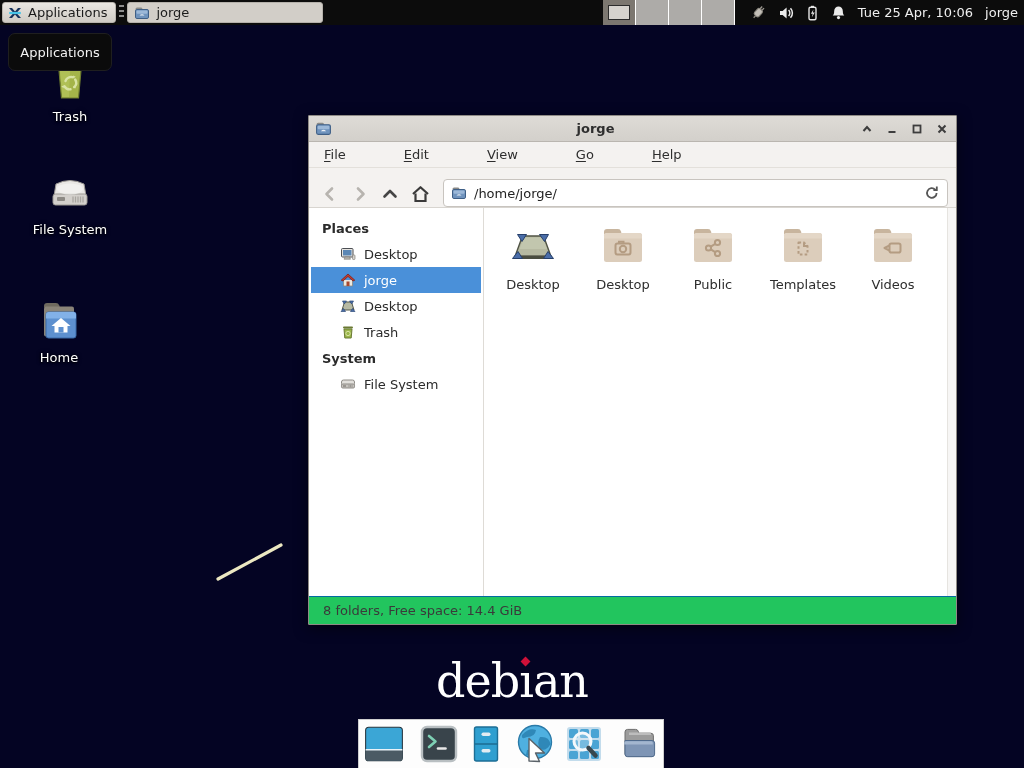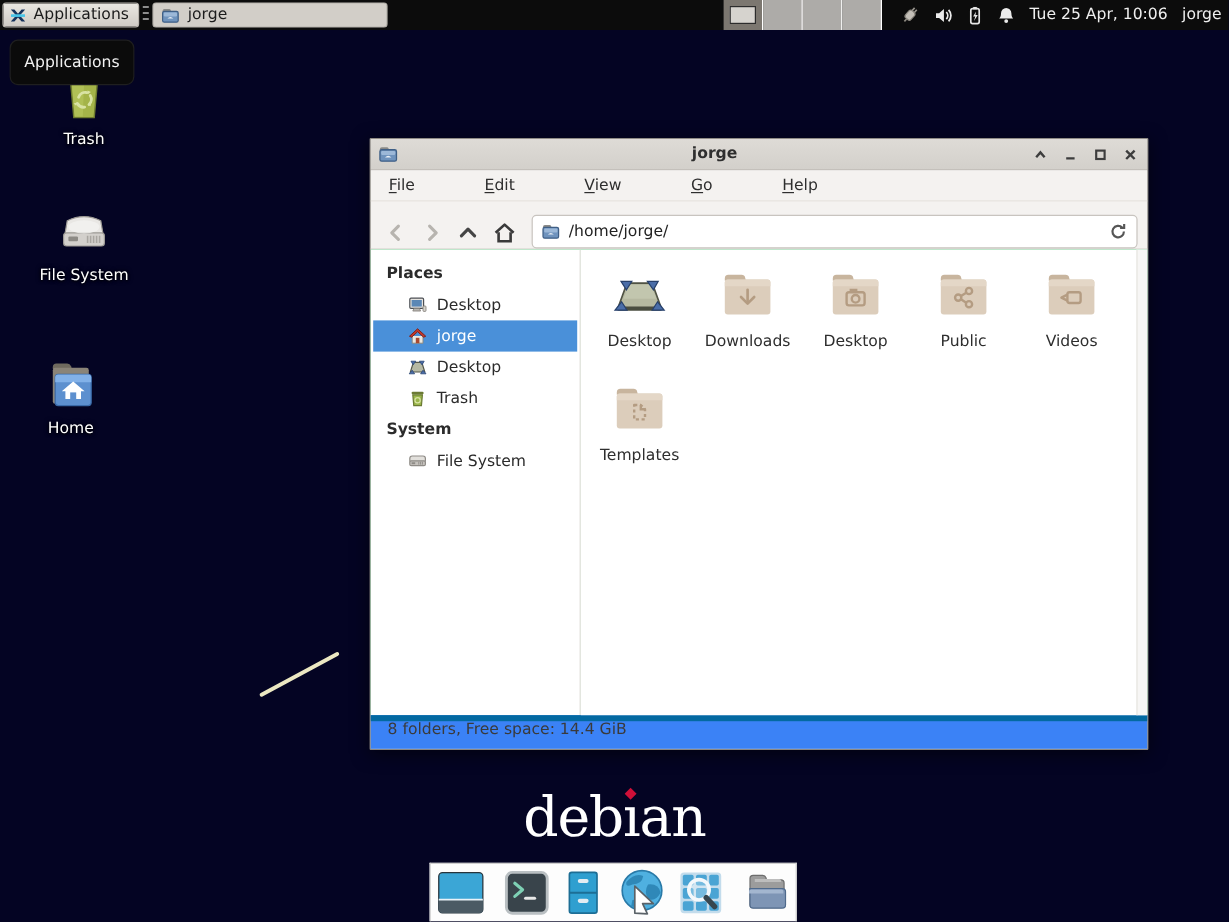--- a/index.html
+++ b/index.html
@@ -101,22 +101,22 @@
   .side-item.selected { background:#4a90d9; color:#fff; }
   .main-view { flex:1; position:relative; background:#fff; }
   .scroll-strip { position:absolute; right:0; top:0; bottom:0; width:9px; background:#f7f6f5; border-left:1px solid #e6e4e0; }
   .file-grid {
     display:grid; grid-template-columns:repeat(5,90px); grid-auto-rows:95px;
     padding:14px 0 0 4px;
   }
   .file-item { display:flex; flex-direction:column; align-items:center; }
   .file-item .lbl { margin-top:7px; color:#2e2e2e; }
   .statusbar {
-    height:28px; background:#3b82f6; border-top:5px solid #0369a1;
-    display:flex; align-items:flex-start; padding-left:14px; color:#3a3a3a;
+    height:28px; background:#22c55e; border-top:1px solid #0369a1;
+    display:flex; align-items:center; padding-left:14px; color:#3a3a3a;
   }
 
   
   .dock {
     position:absolute; left:358px; top:719px; width:306px; height:49px;
     background:#fdfdfd; border:1px solid #cfcfcf; border-bottom:none;
     display:flex; align-items:center; padding:0 4px; gap:7px; z-index:30;
   }
   .dock-sep { width:1px; height:42px; background:#c6c6c6; }
 </style>
@@ -423,34 +423,20 @@
               <path d="M8.5 12.5 h9 l-4.5 7 z" fill="#4a6da8" stroke="#27406b" stroke-width="1"></path>
               <path d="M30.5 12.5 h9 l-4 7 z" fill="#4a6da8" stroke="#27406b" stroke-width="1"></path>
               <path d="M3.5 36.5 h10 l-4.5-7 z" fill="#4a6da8" stroke="#27406b" stroke-width="1"></path>
               <path d="M34.5 36.5 h10 l-5.5-7 z" fill="#4a6da8" stroke="#27406b" stroke-width="1"></path>
             </svg>
           </span>
           <span class="lbl">Desktop</span>
         </div>
 
 
-        <div class="file-item">
-          <span>
-            <svg width="48" height="48" viewBox="0 0 48 48">
-              <path d="M5 10 q0-3 3-3 h11 q2.4 0 3 2.4 l.6 2.6 h-17.6 z" fill="#c8b59e"></path>
-              <rect x="5" y="11" width="38" height="29" rx="2.5" fill="#dccdbb"></rect>
-              <path d="M5 13.5 q0-2.5 2.5-2.5 h33 q2.5 0 2.5 2.5 v3 h-38 z" fill="#e4d7c7"></path>
-              <g stroke="#b49c82" stroke-width="2.2" fill="none" stroke-linecap="round" stroke-linejoin="round">
-                <path d="M24 19.5 v11"></path>
-                <path d="M18.5 25.5 l5.5 5.5 l5.5-5.5"></path>
-              </g>
-            </svg>
-          </span>
-          <span class="lbl">Downloads</span>
-        </div>
 
 
         <div class="file-item">
           <span>
             <svg width="48" height="48" viewBox="0 0 48 48">
               <path d="M5 10 q0-3 3-3 h11 q2.4 0 3 2.4 l.6 2.6 h-17.6 z" fill="#c8b59e"></path>
               <rect x="5" y="11" width="38" height="29" rx="2.5" fill="#dccdbb"></rect>
               <path d="M5 13.5 q0-2.5 2.5-2.5 h33 q2.5 0 2.5 2.5 v3 h-38 z" fill="#e4d7c7"></path>
               <g stroke="#b49c82" stroke-width="2" fill="none">
                 <rect x="16.5" y="21.5" width="15" height="11" rx="2"></rect>
@@ -478,42 +464,42 @@
           </span>
           <span class="lbl">Public</span>
         </div>
 
         <div class="file-item">
           <span>
             <svg width="48" height="48" viewBox="0 0 48 48">
               <path d="M5 10 q0-3 3-3 h11 q2.4 0 3 2.4 l.6 2.6 h-17.6 z" fill="#c8b59e"></path>
               <rect x="5" y="11" width="38" height="29" rx="2.5" fill="#dccdbb"></rect>
               <path d="M5 13.5 q0-2.5 2.5-2.5 h33 q2.5 0 2.5 2.5 v3 h-38 z" fill="#e4d7c7"></path>
+              <g stroke="#b49c82" stroke-width="2" fill="none" stroke-dasharray="2.6 2.2" stroke-linejoin="round">
+                <path d="M19.5 20.5 h5.5 l3.5 3.5 v8.5 h-9 z"></path>
+              </g>
+              <path d="M25 20.5 v3.5 h3.5" stroke="#b49c82" stroke-width="2" fill="none"></path>
+            </svg>
+          </span>
+          <span class="lbl">Templates</span>
+        </div>
+
+        <div class="file-item">
+          <span>
+            <svg width="48" height="48" viewBox="0 0 48 48">
+              <path d="M5 10 q0-3 3-3 h11 q2.4 0 3 2.4 l.6 2.6 h-17.6 z" fill="#c8b59e"></path>
+              <rect x="5" y="11" width="38" height="29" rx="2.5" fill="#dccdbb"></rect>
+              <path d="M5 13.5 q0-2.5 2.5-2.5 h33 q2.5 0 2.5 2.5 v3 h-38 z" fill="#e4d7c7"></path>
               <g stroke="#b49c82" stroke-width="2" fill="none" stroke-linejoin="round">
                 <rect x="20.5" y="21.5" width="11" height="9" rx="1.8"></rect>
                 <path d="M20.5 23.5 L15.5 26 L20.5 28.5"></path>
               </g>
             </svg>
           </span>
           <span class="lbl">Videos</span>
-        </div>
-
-        <div class="file-item">
-          <span>
-            <svg width="48" height="48" viewBox="0 0 48 48">
-              <path d="M5 10 q0-3 3-3 h11 q2.4 0 3 2.4 l.6 2.6 h-17.6 z" fill="#c8b59e"></path>
-              <rect x="5" y="11" width="38" height="29" rx="2.5" fill="#dccdbb"></rect>
-              <path d="M5 13.5 q0-2.5 2.5-2.5 h33 q2.5 0 2.5 2.5 v3 h-38 z" fill="#e4d7c7"></path>
-              <g stroke="#b49c82" stroke-width="2" fill="none" stroke-dasharray="2.6 2.2" stroke-linejoin="round">
-                <path d="M19.5 20.5 h5.5 l3.5 3.5 v8.5 h-9 z"></path>
-              </g>
-              <path d="M25 20.5 v3.5 h3.5" stroke="#b49c82" stroke-width="2" fill="none"></path>
-            </svg>
-          </span>
-          <span class="lbl">Templates</span>
         </div>
 
       </div>
       <div class="scroll-strip"></div>
     </div>
   </div>
 
   <div class="statusbar">
     <span>8 folders, Free space: 14.4 GiB</span>
   </div>

